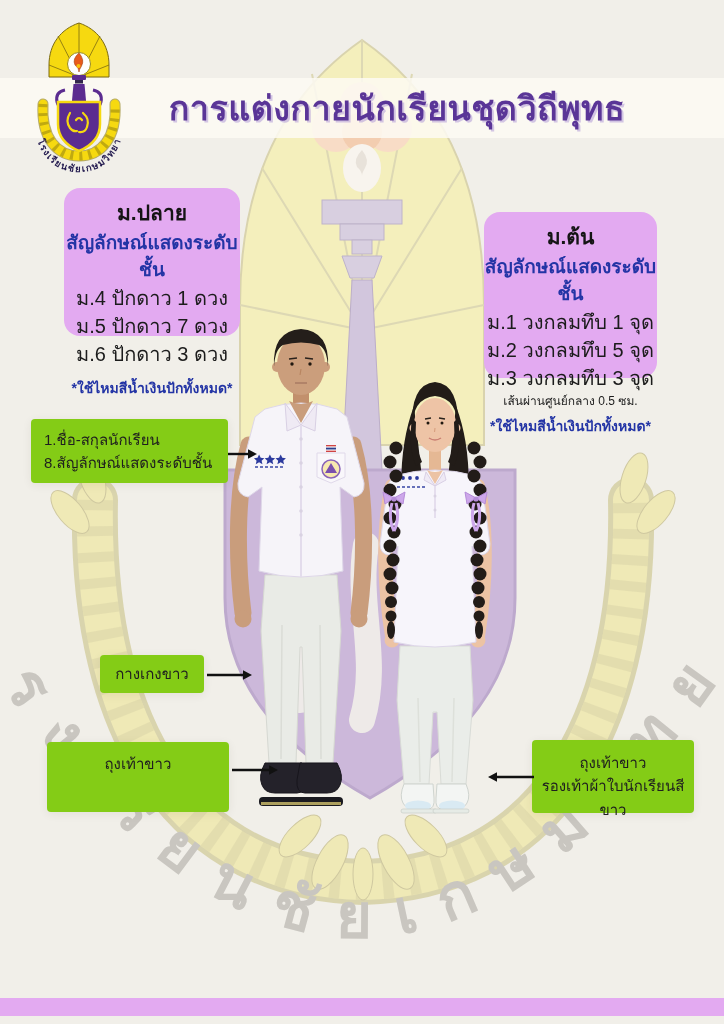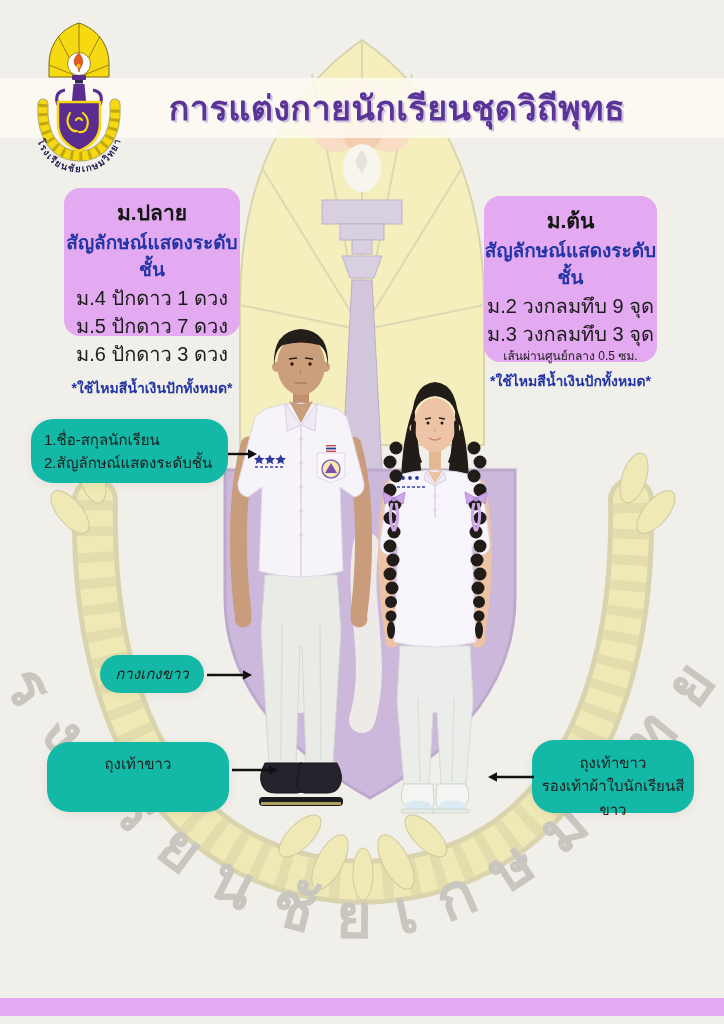--- a/index.html
+++ b/index.html
@@ -21,33 +21,33 @@
 
   
   .level-box{position:absolute;background:#e3aaf1;border-radius:16px;text-align:center;
     z-index:4;box-sizing:border-box;color:#1b1b1b;padding-top:9px;}
   .bx-title{font-size:21px;font-weight:bold;line-height:1.5;color:#141414;}
   .bx-sub{font-size:19px;font-weight:bold;color:#2334a5;line-height:1.45;}
   .bx-line{font-size:20px;line-height:1.42;color:#1c1c1c;}
   .bx-note{font-size:12px;line-height:1.4;color:#1c1c1c;}
   .bx-foot{font-size:14px;font-weight:bold;color:#2334a5;line-height:1.5;margin-top:9px;}
   .box-senior{left:64px;top:188px;width:176px;height:148px;}
-  .box-junior{left:484px;top:196px;width:173px;height:166px;}
+  .box-junior{left:484px;top:212px;width:173px;height:166px;}
   .box-junior .bx-foot{margin-top:6px;}
 
   
   .figure{position:absolute;z-index:3;}
   .fig-male{left:215px;top:325px;}
   .fig-female{left:370px;top:378px;}
 
   
-  .callout{position:absolute;background:#14b8a6;border-radius:22px;z-index:5;color:#1f1f1f;
+  .callout{position:absolute;background:#84cc16;border-radius:4px;z-index:5;color:#1f1f1f;
     box-shadow:0 2px 10px rgba(60,50,40,.08);box-sizing:border-box;font-size:15px;line-height:1.55;}
   .co-name{left:31px;top:419px;width:197px;height:64px;padding:9px 0 0 13px;text-align:left;}
-  .co-pants{left:100px;top:655px;width:104px;height:38px;display:flex;align-items:center;justify-content:center;font-style:italic;}
+  .co-pants{left:100px;top:655px;width:104px;height:38px;display:flex;align-items:center;justify-content:center;}
   .co-shoes-black{left:47px;top:742px;width:182px;height:70px;padding-top:10px;text-align:center;}
   .co-shoes-white{left:532px;top:740px;width:162px;height:73px;padding-top:11px;text-align:center;}
 
   .arrow{position:absolute;z-index:5;}
 
   .footer-bar{position:absolute;left:0;top:998px;width:724px;height:18px;background:#e3aaf1;z-index:2;}
 </style>
 </head>
 <body>
 
@@ -144,21 +144,22 @@
     <div class="bx-sub">สัญลักษณ์แสดงระดับชั้น</div>
     <div class="bx-line">ม.4 ปักดาว 1 ดวง</div>
     <div class="bx-line">ม.5 ปักดาว 7 ดวง</div>
     <div class="bx-line">ม.6 ปักดาว 3 ดวง</div>
     <div class="bx-foot">*ใช้ไหมสีน้ำเงินปักทั้งหมด*</div>
   </div>
 
   <div class="level-box box-junior">
     <div class="bx-title">ม.ต้น</div>
     <div class="bx-sub">สัญลักษณ์แสดงระดับชั้น</div>
-    <div class="bx-line">ม.2 วงกลมทึบ 9 จุด</div>
+    <div class="bx-line">ม.1 วงกลมทึบ 1 จุด</div>
+    <div class="bx-line">ม.2 วงกลมทึบ 5 จุด</div>
     <div class="bx-line">ม.3 วงกลมทึบ 3 จุด</div>
     <div class="bx-note">เส้นผ่านศูนย์กลาง 0.5 ซม.</div>
     <div class="bx-foot">*ใช้ไหมสีน้ำเงินปักทั้งหมด*</div>
   </div>
 
   <svg class="figure fig-male" width="172" height="488" viewBox="0 0 172 488">
     <g>
       <path d="M34,120 C20,170 22,240 28,288" stroke="#c99d7c" stroke-width="17" fill="none" stroke-linecap="round"></path>
       <path d="M138,120 C152,170 150,240 144,288" stroke="#c99d7c" stroke-width="17" fill="none" stroke-linecap="round"></path>
       <circle cx="28" cy="294" r="8.5" fill="#c99d7c"></circle>
@@ -309,21 +310,21 @@
       <path d="M55,41 L61,40 M69,40 L75,41" stroke="#2a221c" stroke-width="1.3" fill="none"></path>
       <circle cx="58" cy="45" r="1.5" fill="#20180f"></circle>
         <circle cx="72" cy="45" r="1.5" fill="#20180f"></circle>
       <path d="M65,50 L64.5,54" stroke="#d8a080" stroke-width="1.1" fill="none"></path>
       <path d="M59,60 Q65,64 71,60" stroke="#c97f72" stroke-width="1.5" fill="none"></path>
     </g>
   </svg>
 
   <div class="callout co-name">
     <div>1.ชื่อ-สกุลนักเรียน</div>
-    <div>2.สัญลักษณ์แสดงระดับชั้น</div>
+    <div>8.สัญลักษณ์แสดงระดับชั้น</div>
   </div>
 
   <div class="callout co-pants">
     <div>กางเกงขาว</div>
   </div>
 
   <div class="callout co-shoes-black">
     <div>ถุงเท้าขาว</div>
   </div>
 

